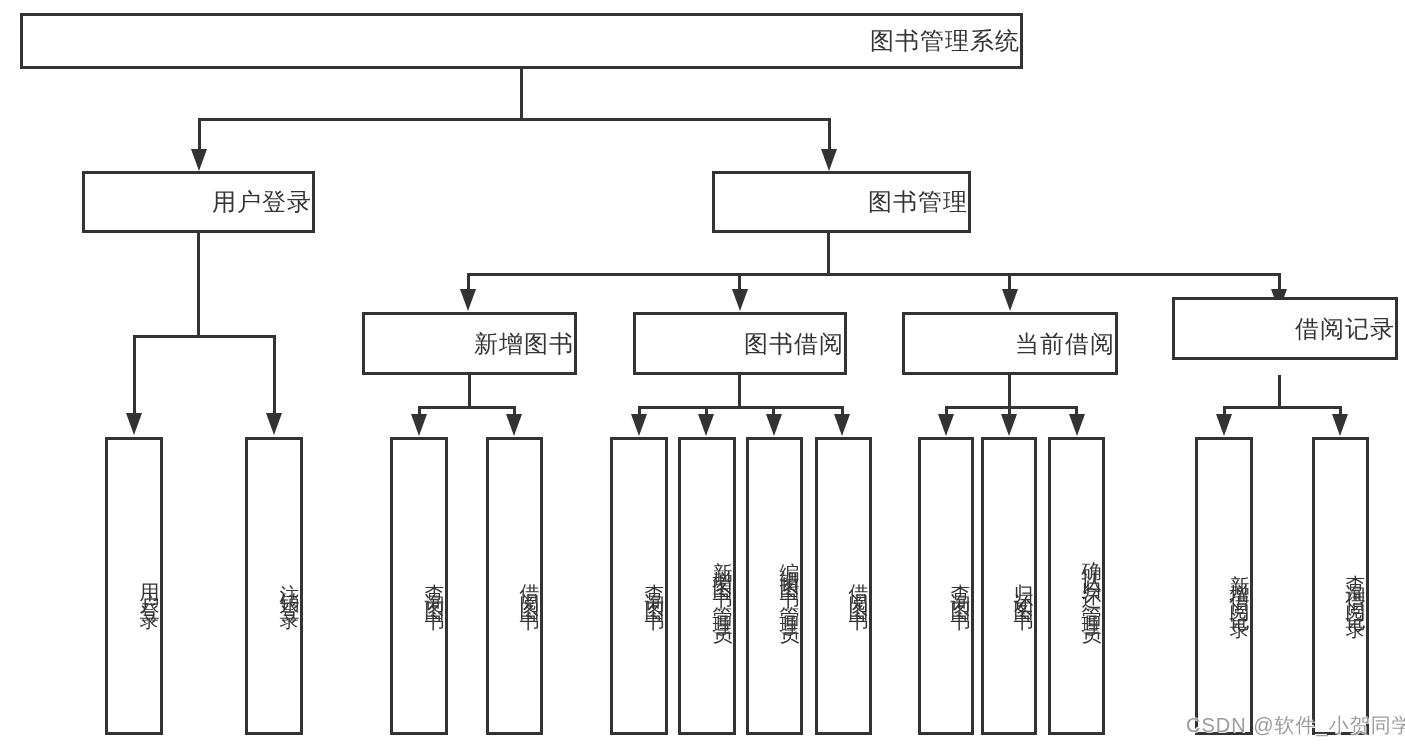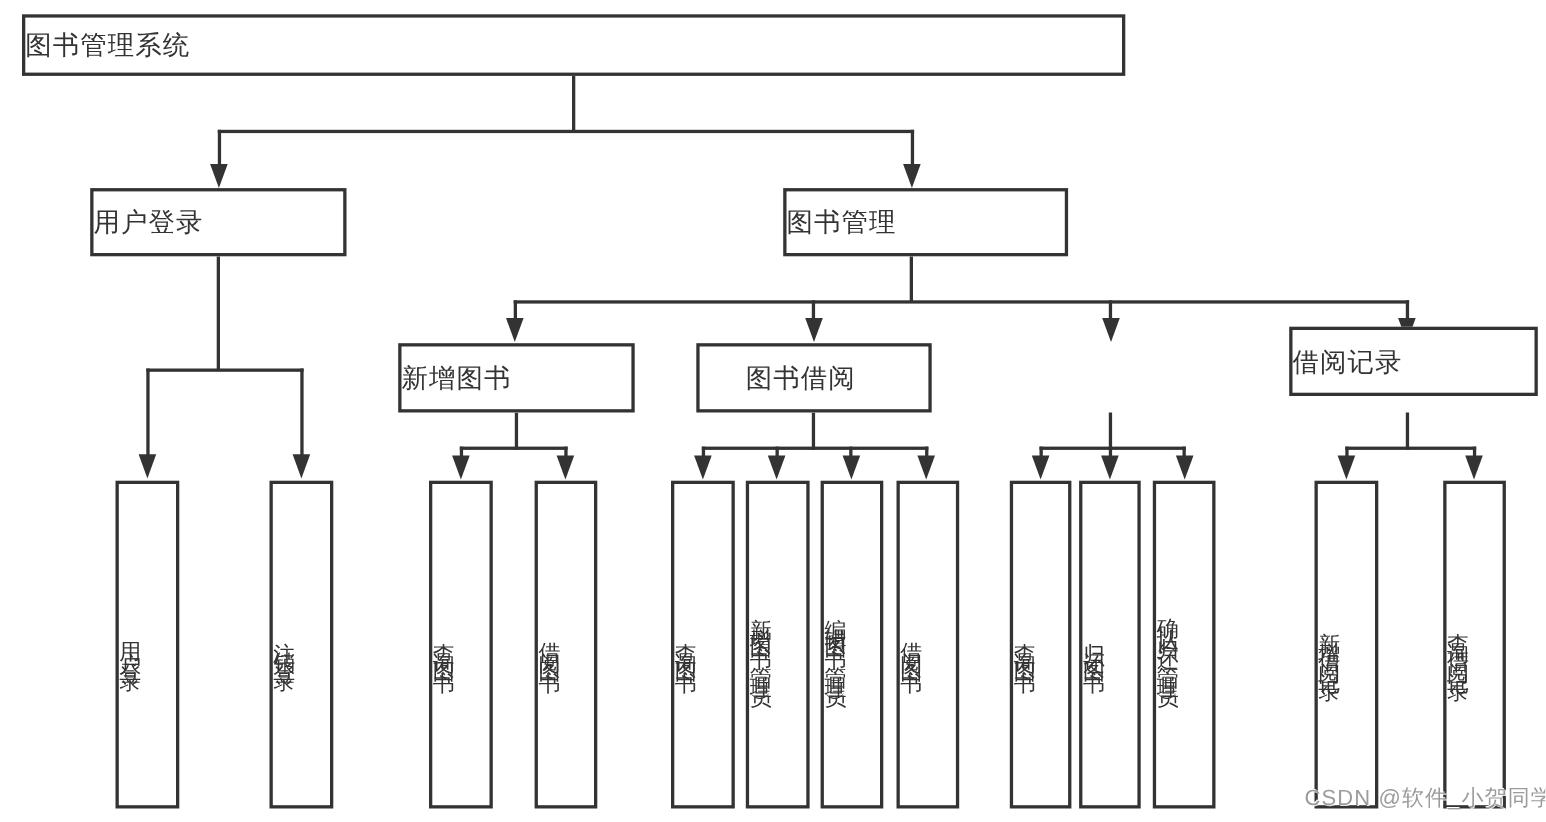--- a/index.html
+++ b/index.html
@@ -2,21 +2,21 @@
 <html><head>
 <meta charset="utf-8">
 <style>
   html,body{margin:0;padding:0;background:#fff;}
   #stage{
     position:relative;width:1405px;height:747px;background:#ffffff;overflow:hidden;
     font-family:"Liberation Sans",sans-serif;color:#333;
   }
   .box{
     position:absolute;box-sizing:border-box;border:3px solid #333;background:#fff;
-    display:flex;align-items:center;justify-content:flex-start;z-index:2;
+    display:flex;align-items:center;justify-content:flex-end;z-index:2;
   }
   .box .lbl{font-size:24px;letter-spacing:1px;color:#333;}
   .leaf{top:437px;height:298px;}
   .leaf .lbl{
     writing-mode:vertical-rl;text-orientation:mixed;
     font-size:20px;letter-spacing:9px;line-height:1;white-space:nowrap;
   }
   .v{position:absolute;width:3px;background:#333;z-index:1;}
   .h{position:absolute;height:3px;background:#333;z-index:1;}
   .arrow{
@@ -45,20 +45,23 @@
   </div>
   <div class="box" style="left:712px;top:171px;width:259px;height:62px;">
     <span class="lbl">图书管理</span>
   </div>
 
   <div class="box" style="left:362px;top:312px;width:215px;height:63px;">
     <span class="lbl">新增图书</span>
   </div>
   <div class="box" style="left:633px;top:312px;width:214px;height:63px;padding-left:42px;">
     <span class="lbl">图书借阅</span>
+  </div>
+  <div class="box" style="left:902px;top:312px;width:216px;height:63px;">
+    <span class="lbl">当前借阅</span>
   </div>
   <div class="box" style="left:1172px;top:297px;width:226px;height:63px;">
     <span class="lbl">借阅记录</span>
   </div>
 
   <div class="box leaf" style="left:105px;width:58px;">
     <span class="lbl">用户登录</span>
   </div>
   <div class="box leaf" style="left:245px;width:58px;">
     <span class="lbl">注销登录</span>

